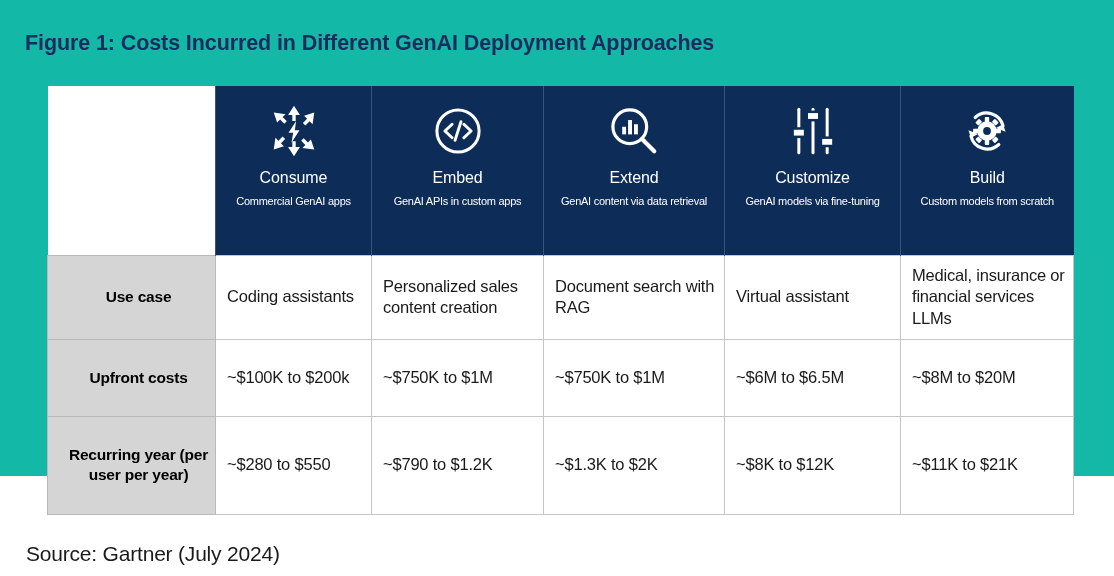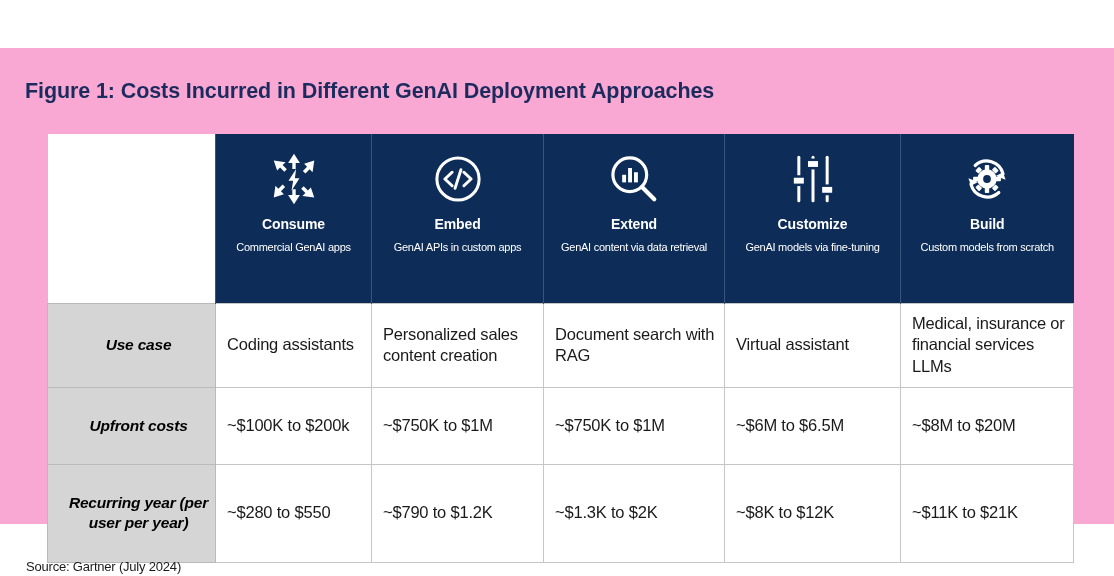--- a/index.html
+++ b/index.html
@@ -7,22 +7,21 @@
     width: 1114px;
     height: 576px;
     background: #ffffff;
     font-family: "Liberation Sans", sans-serif;
     overflow: hidden;
   }
   #page {
     position: relative;
     width: 1114px;
     height: 476px;
-    background: #f9a8d4;
-    margin-top: 48px;
+    background: #14b8a6;
   }
 
   
   #figure-title {
     position: absolute;
     left: 25px;
     top: 31px;
     font-size: 21.5px;
     font-weight: bold;
     color: #1b2b5e;
@@ -63,22 +62,22 @@
   .hdr-cell:first-of-type { border-left: none; }
   .hdr-icon {
     height: 62px;
     display: flex;
     align-items: center;
     justify-content: center;
     margin-bottom: 6px;
   }
   .hdr-icon svg { display: block; }
   .hdr-name {
-    font-size: 14px;
-    font-weight: bold;
+    font-size: 16px;
+    font-weight: normal;
     line-height: 1.2;
     margin-bottom: 8px;
     letter-spacing: -0.1px;
   }
   .hdr-desc {
     font-size: 11px;
     font-weight: 500;
     line-height: 1.26;
     letter-spacing: -0.25px;
   }
@@ -87,43 +86,42 @@
   .row-label {
     background: #d5d5d5;
     color: #000000;
     font-size: 15.5px;
     font-weight: bold;
     padding: 10px 0 10px 14px;
     vertical-align: middle;
     border: 1px solid #b9b9b9;
     line-height: 1.28;
     letter-spacing: -0.2px;
-    font-style: italic;
   }
   .row-cell {
     background: #ffffff;
     color: #1a1a1a;
     font-size: 16.5px;
     font-weight: 400;
     padding: 9px 8px 9px 11px;
     vertical-align: middle;
     border: 1px solid #c6c6c6;
     line-height: 1.29;
     letter-spacing: -0.2px;
   }
   tr.r-usecase   .row-cell, tr.r-usecase   .row-label { height: 84px; }
   tr.r-upfront   .row-cell, tr.r-upfront   .row-label { height: 77px; }
   tr.r-recurring .row-cell, tr.r-recurring .row-label { height: 98px; }
 
   
   #source-note {
     position: absolute;
     left: 26px;
-    top: 511px;
-    font-size: 13px;
+    top: 542px;
+    font-size: 21px;
     color: #1a1a1a;
     letter-spacing: -0.2px;
   }
 </style>
 </head>
 <body>
 
 <div id="page">
 
   <div id="figure-title">Figure 1: Costs Incurred in Different GenAI Deployment Approaches</div>

